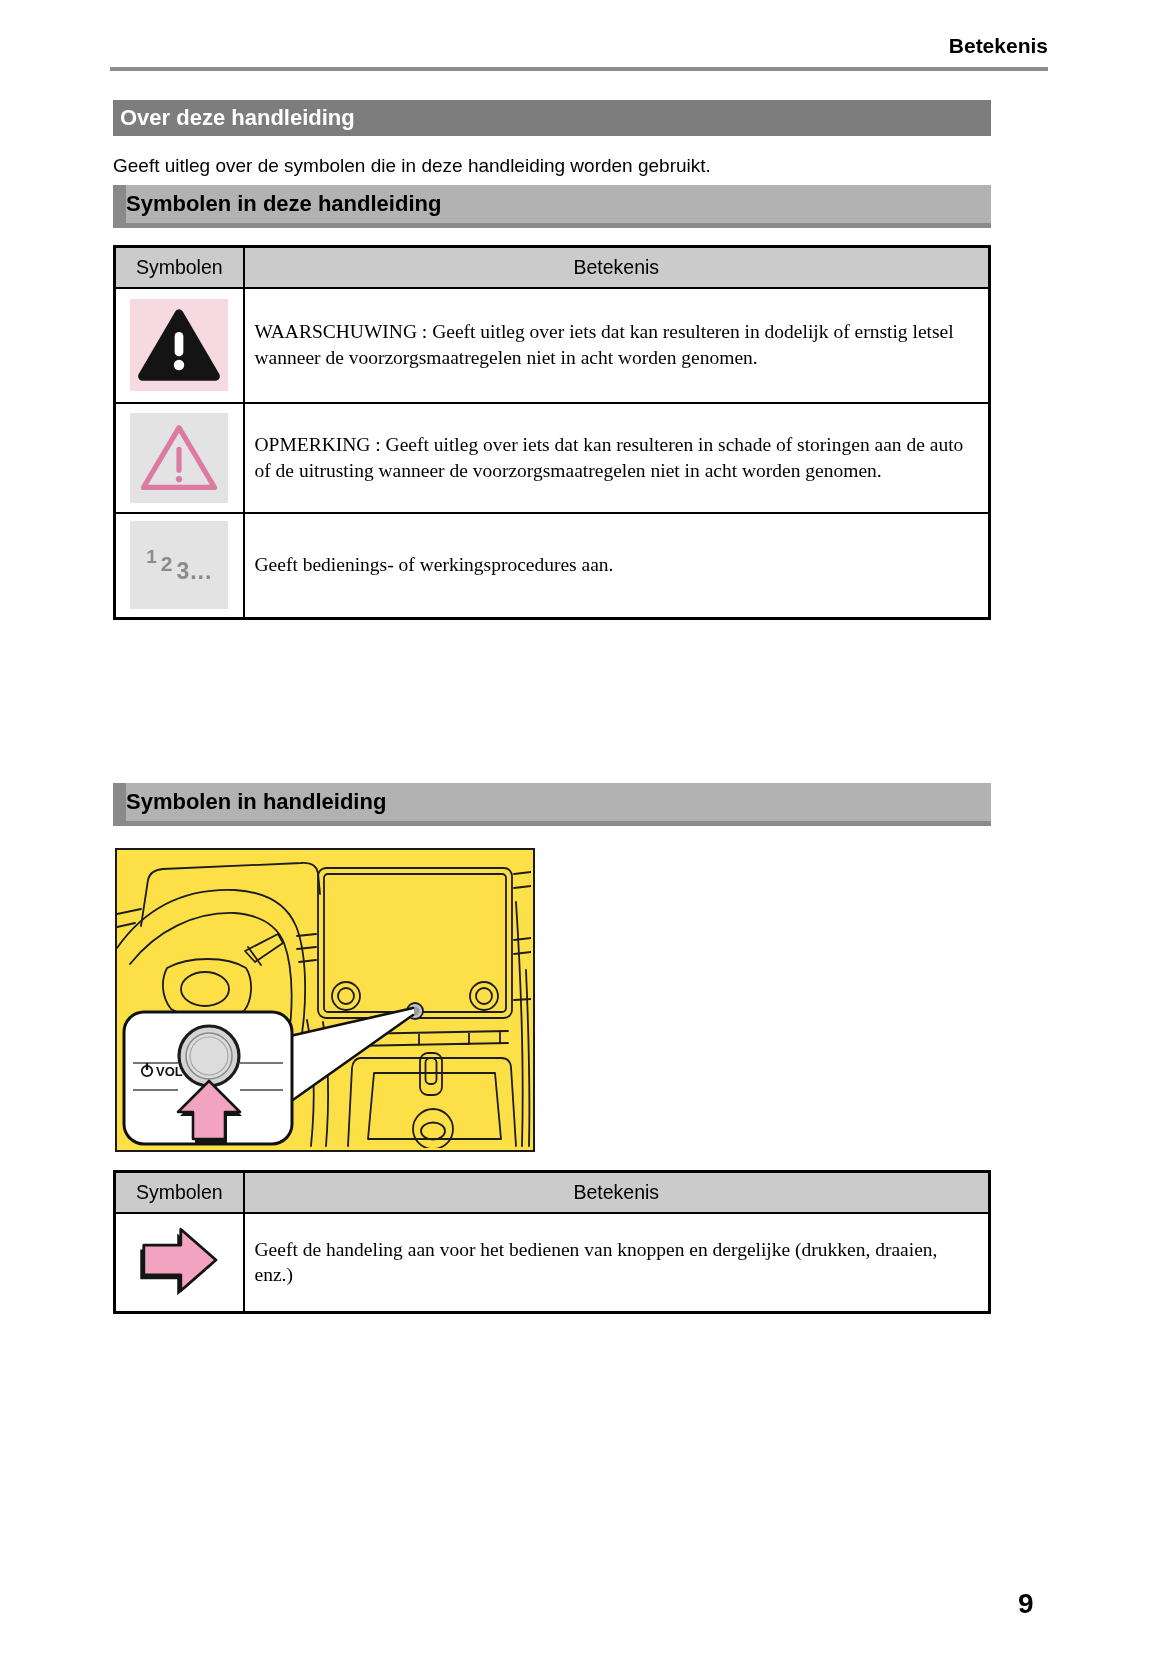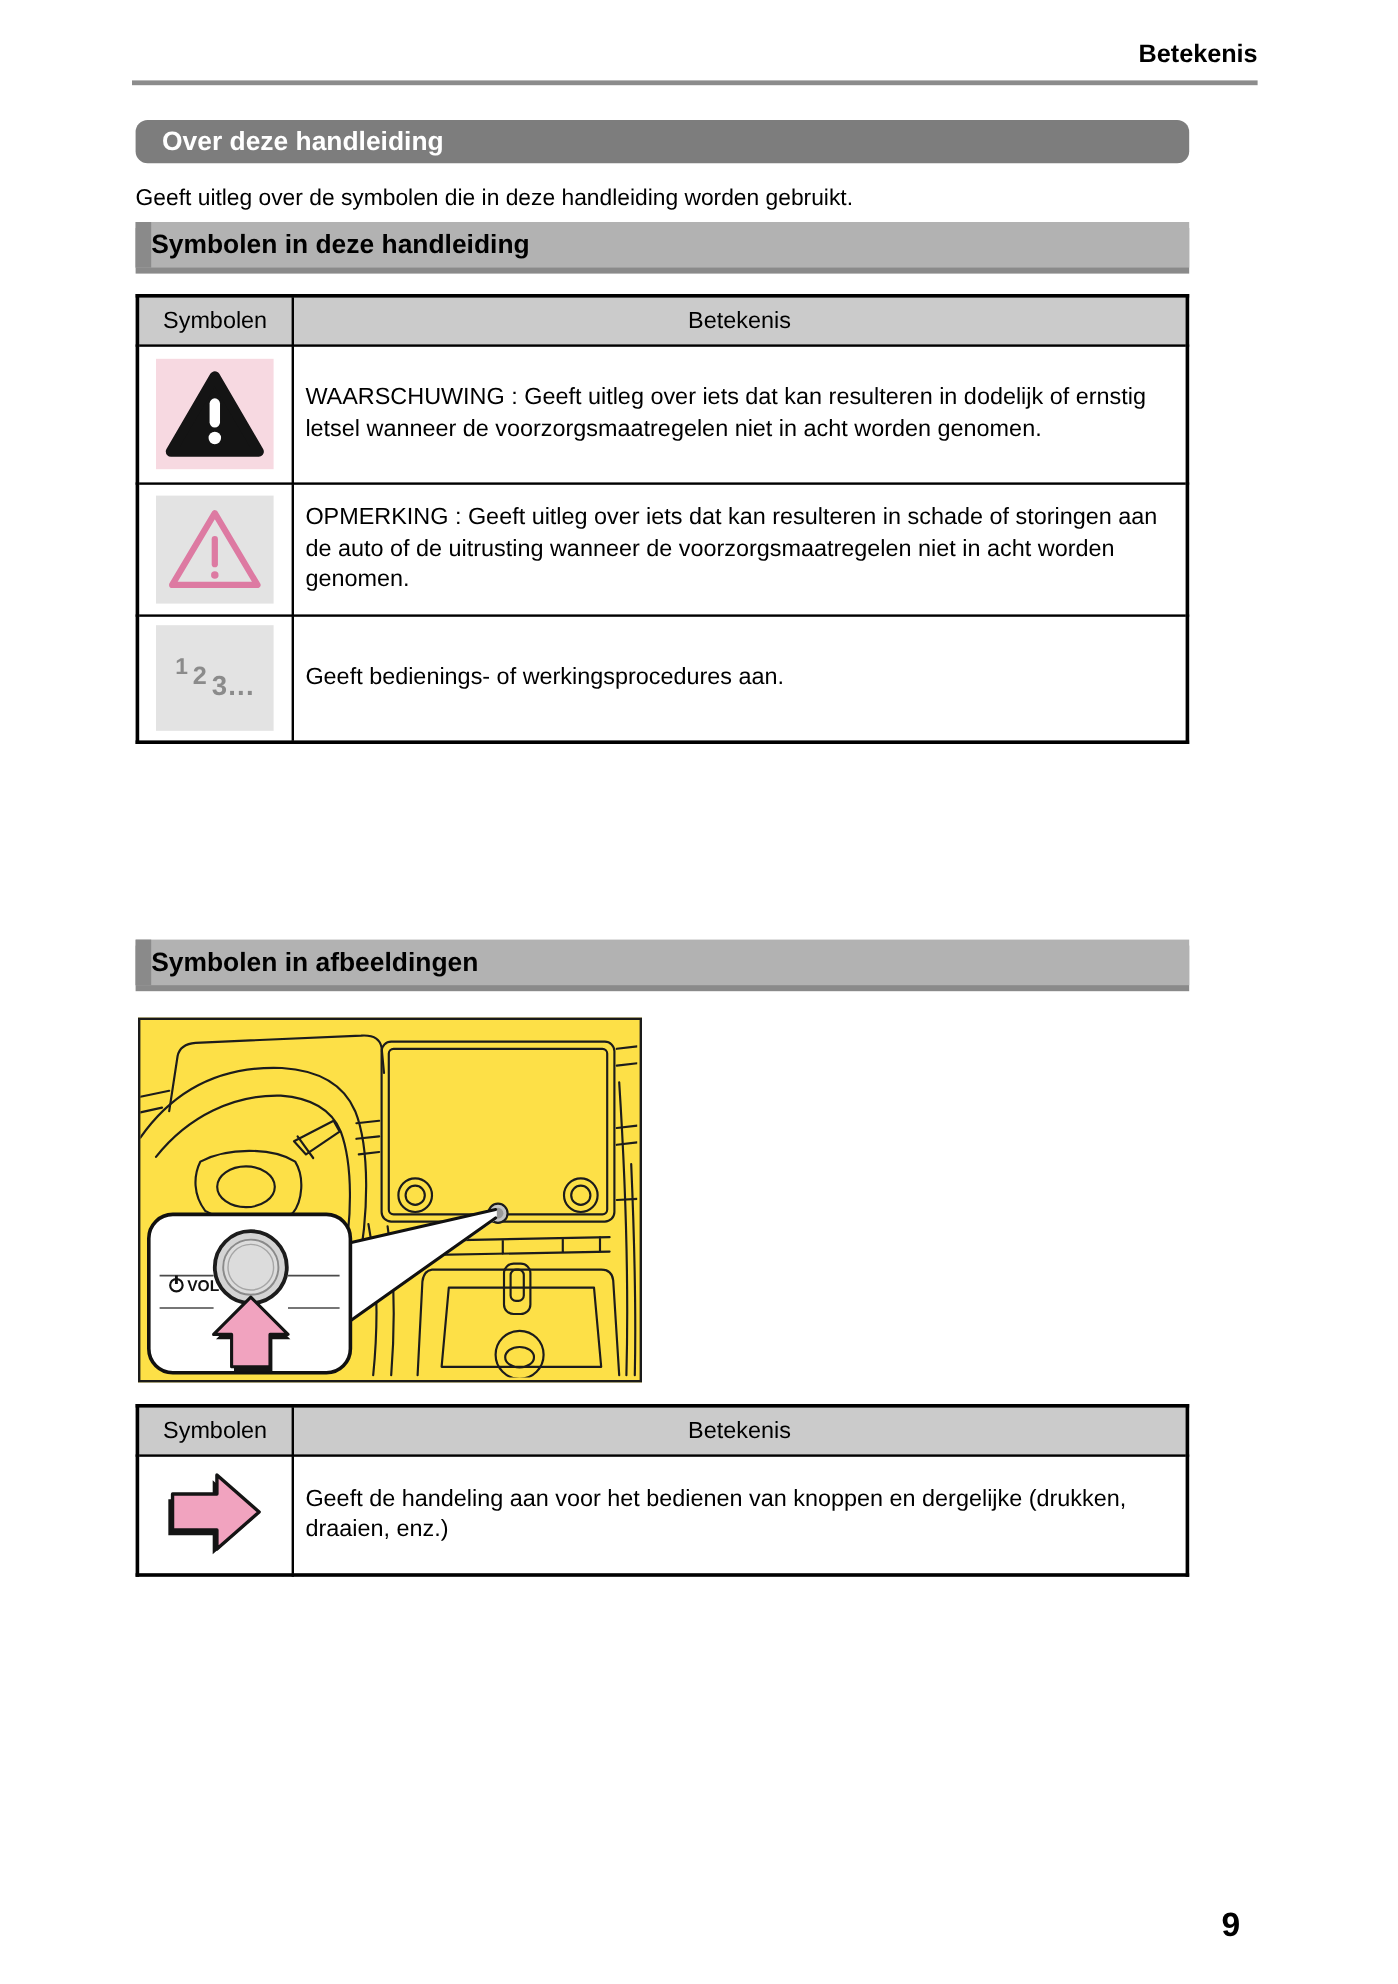--- a/index.html
+++ b/index.html
@@ -21,21 +21,21 @@
     position:absolute;top:34px;left:110px;width:938px;
     text-align:right;font-size:21px;font-weight:700;
   }
   .header-rule{
     position:absolute;top:67px;left:110px;width:938px;height:4px;
     background:#8c8c8c;
   }
   .title-bar{
     position:absolute;top:100px;left:113px;width:878px;height:36px;
     background:var(--bar-gray);color:#fff;font-size:22px;font-weight:700;
-    line-height:36px;padding-left:22px;border-radius:10px;
+    line-height:36px;padding-left:7px;
   }
   .intro-text{
     position:absolute;top:155px;left:113px;width:900px;
     font-size:19px;margin:0;
   }
   .section-header{
     position:absolute;left:113px;width:878px;height:38px;
     background:var(--section-gray);
     border-left:13px solid var(--section-accent);
     box-shadow:0 5px 0 var(--section-accent);
@@ -51,21 +51,21 @@
   .table-2{top:1170px;}
   .sym-table th,.sym-table td{border:2px solid #000;}
   .sym-table th{
     background:var(--table-head-gray);height:41px;
     font-size:19.5px;font-weight:400;text-align:center;
   }
   .col-sym{width:129px;}
   .icon-cell{text-align:center;vertical-align:middle;padding:0;}
   .text-cell{
     font-size:19.5px;line-height:1.32;text-align:left;
-    vertical-align:middle;padding:10px 14px 10px 10px;
+    vertical-align:middle;padding:10px 14px 10px 10px;font-family:Liberation Serif, serif;
   }
   .icon-box{
     display:inline-flex;align-items:center;justify-content:center;
     width:98px;
   }
   .bg-pink{background:var(--warning-bg);height:92px;}
   .bg-gray{background:#e3e3e3;height:90px;}
   .steps-box{
     height:88px;color:#8b8b8b;font-weight:700;
     align-items:center;letter-spacing:1px;
@@ -132,21 +132,21 @@
           <span class="d1">1</span>
           <span class="d2">2</span>
           <span class="d3">3...</span>
         </span>
       </td>
       <td class="text-cell">Geeft bedienings- of werkingsprocedures aan.</td>
     </tr>
   </tbody>
 </table>
 
-<div class="section-header section-2">Symbolen in afbeeldingen</div>
+<div class="section-header section-2">Symbolen in handleiding</div>
 
 <div class="illustration-frame">
   <svg width="414" height="298" viewBox="0 0 414 298">
     <g stroke="#1c1c1c" stroke-width="1.8" fill="none" stroke-linecap="round" stroke-linejoin="round">
 
       <g>
         <path d="M 24 76 L 31 30 Q 33 20 46 19 L 184 13 Q 199 12 201 23 L 203 44"></path>
         <path d="M 0 64 L 24 59 M 0 77 L 18 73"></path>
       </g>
 

